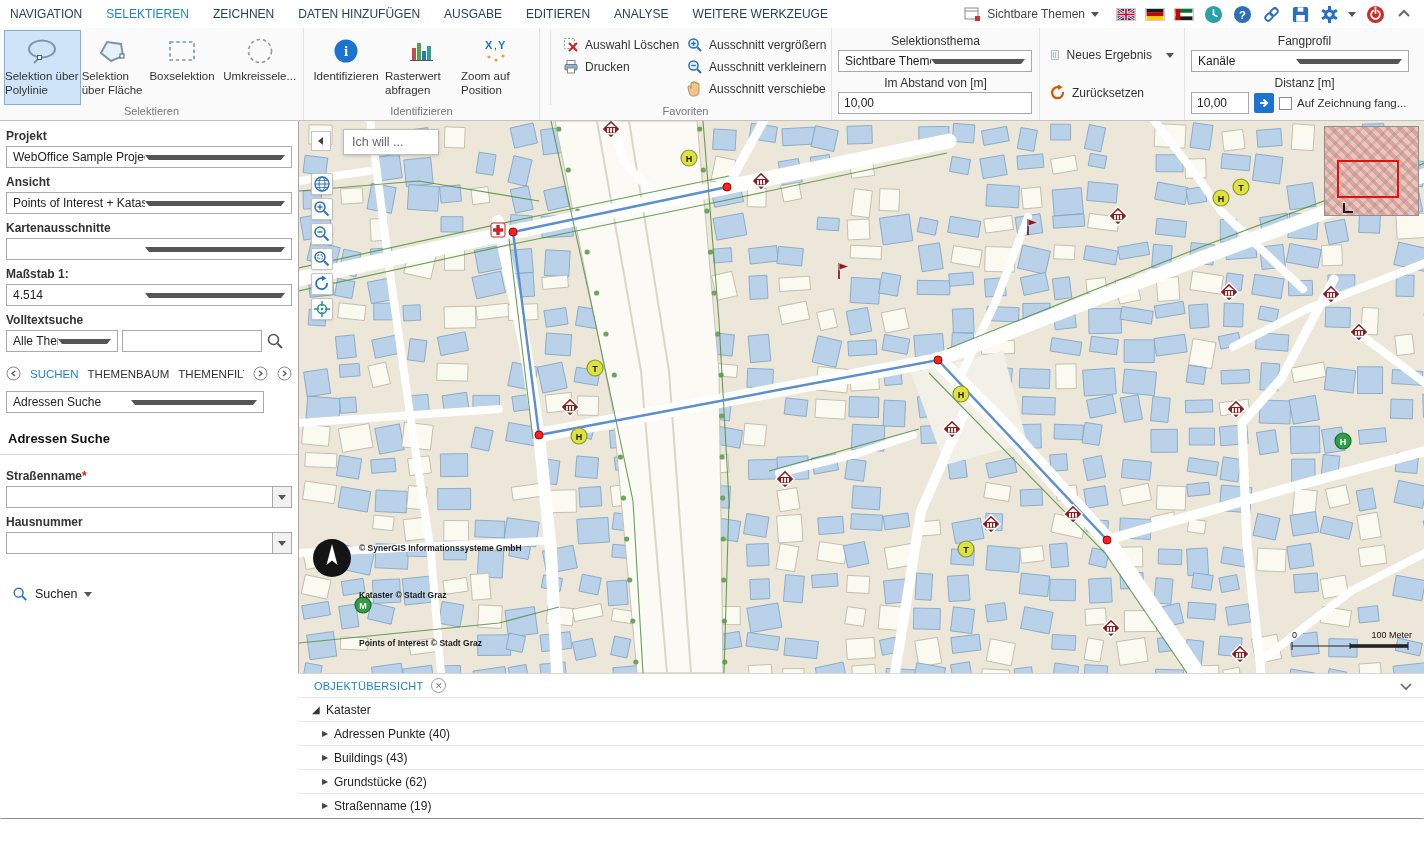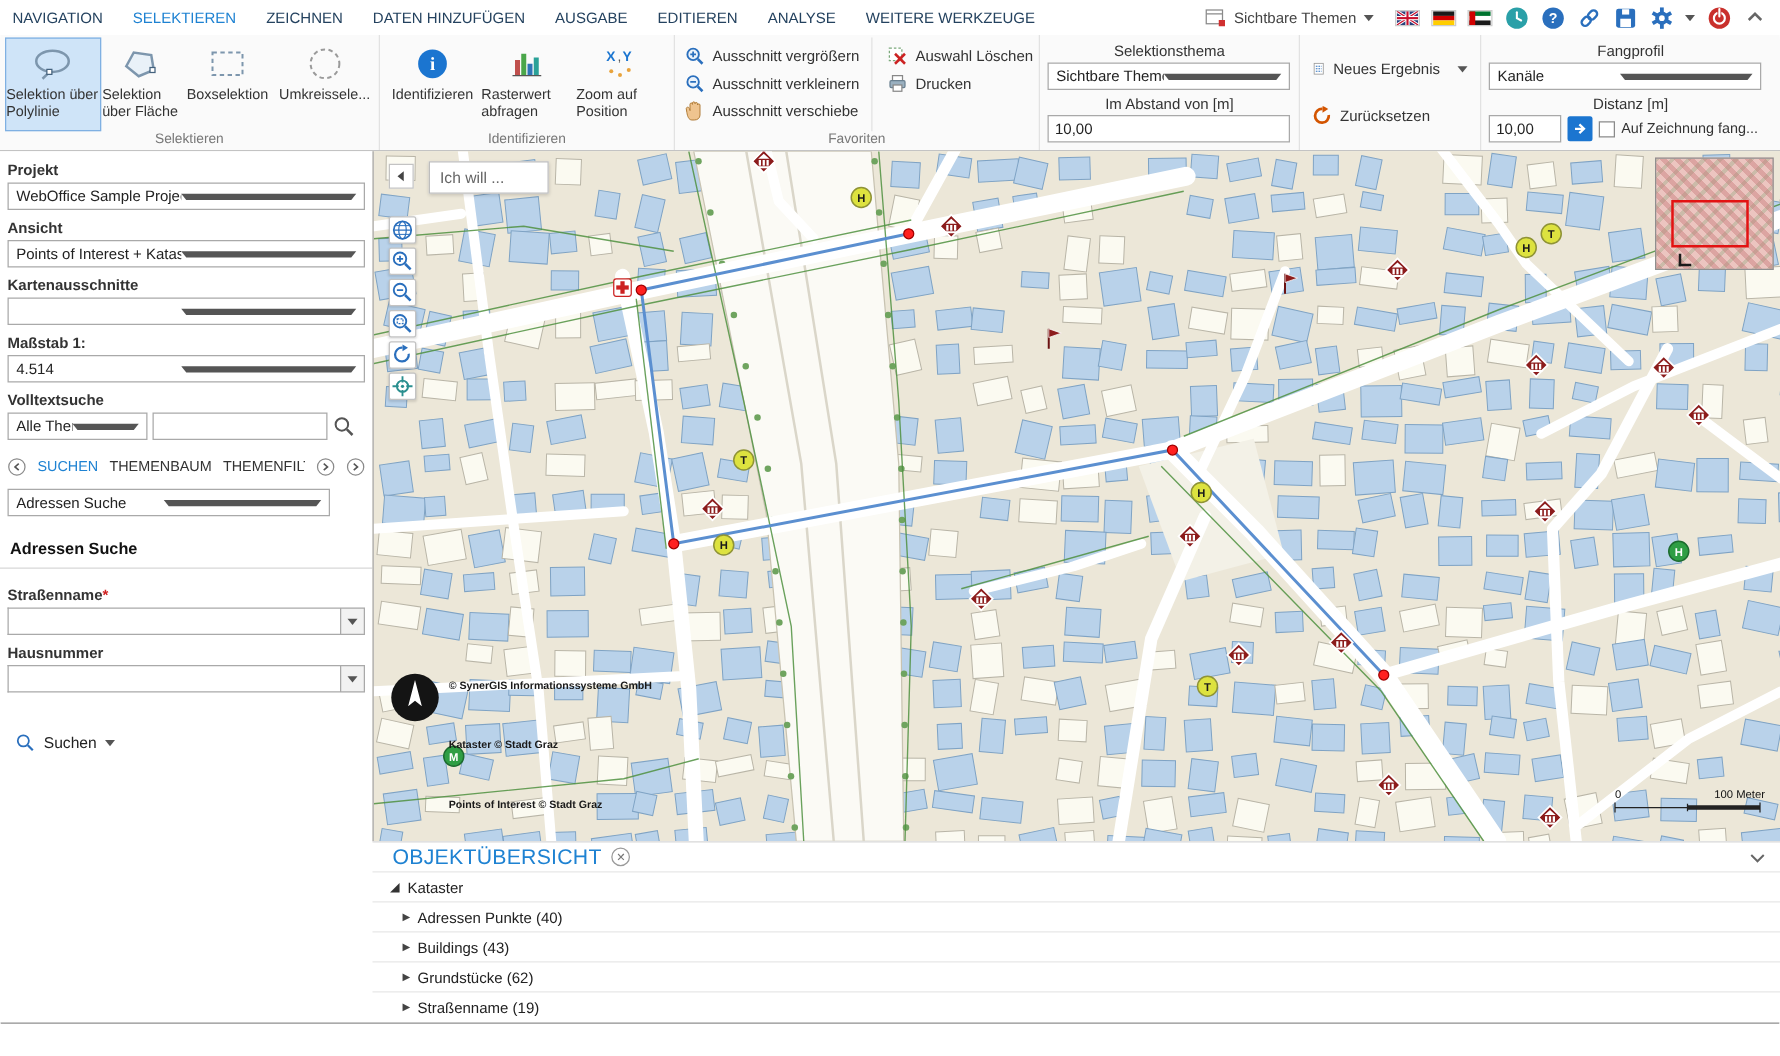--- a/index.html
+++ b/index.html
@@ -64,21 +64,21 @@
 #overview-rect{position:absolute;left:12px;top:33px;width:62px;height:38px;border:2px solid #e31212;}
 #overview-handle{position:absolute;left:18px;bottom:2px;width:10px;height:10px;border-left:2px solid #1a1a1a;border-bottom:2px solid #1a1a1a;}
 #attribution{left:12px;bottom:24px;display:flex;align-items:flex-start;gap:6px;}
 #copyright{display:flex;flex-direction:column;font-size:8.5px;font-weight:bold;color:#1a1a1a;line-height:1.35;padding-top:6px;gap:36px;}
 #scalebar{right:12px;bottom:22px;width:130px;display:flex;flex-direction:column;font-size:9px;color:#111;}
 #scalebar .labels{display:flex;justify-content:space-between;padding:0 0 1px 10px;}
 
 
 #bottom{position:absolute;top:673px;left:298px;right:0;height:145px;background:#fff;border-top:1px solid #d8d8d8;}
 #bottom-header{height:23px;display:flex;align-items:center;gap:8px;padding:0 10px 0 16px;}
-#bottom-title{color:#1e82d2;font-size:17px;letter-spacing:.2px;cursor:pointer;}
+#bottom-title{color:#1e82d2;font-size:11px;letter-spacing:.2px;cursor:pointer;}
 .circle-x{width:15px;height:15px;border-radius:50%;border:1px solid #9a9a9a;color:#777;font-size:9px;display:flex;align-items:center;justify-content:center;cursor:pointer;}
 #bottom-header .spacer{flex:1;}
 .tree-row{height:24px;display:flex;align-items:center;border-top:1px solid #e7e7e7;font-size:12px;color:#222;cursor:pointer;}
 .tree-row .tri0{width:14px;margin-left:14px;font-size:10px;color:#333;}
 .tree-row .tri1{width:12px;margin-left:24px;font-size:8px;color:#444;}
 #full-bottom-line{position:absolute;top:818px;left:0;width:1424px;border-top:1px solid #8f8f8f;}
 svg{display:block;}
 </style>
 </head>
 <body>
@@ -245,20 +245,38 @@
               <circle cx="22" cy="20" r="1.6" fill="#e8a33d"></circle>
             </svg>
           <span class="blabel">Zoom auf Position</span>
         </div>
       </div>
       <div class="rlabel">Identifizieren</div>
     </div>
 
     <div class="rgroup" style="width:292px">
       <div class="rbody">
+        <div class="fcol fcol2">
+          <div class="smallbtn">
+            <svg width="16" height="16" viewBox="0 0 16 16">
+                <rect x="1.5" y="1.5" width="10" height="10" fill="#fff" stroke="#7aa87a" stroke-dasharray="2,1.6"></rect>
+                <line x1="6" y1="6" x2="14" y2="14" stroke="#cc2222" stroke-width="2"></line>
+                <line x1="14" y1="6" x2="6" y2="14" stroke="#cc2222" stroke-width="2"></line>
+              </svg>
+            <span>Auswahl Löschen</span>
+          </div>
+          <div class="smallbtn">
+            <svg width="16" height="16" viewBox="0 0 16 16">
+                <rect x="4" y="1.5" width="8" height="4" fill="#fff" stroke="#888"></rect>
+                <rect x="2" y="5.5" width="12" height="5.5" rx="1" fill="#9ab0c0" stroke="#6a8090"></rect>
+                <rect x="4.5" y="9" width="7" height="5" fill="#fff" stroke="#888"></rect>
+              </svg>
+            <span>Drucken</span>
+          </div>
+        </div>
         <div class="fcol">
           <div class="smallbtn">
             <svg width="16" height="16" viewBox="0 0 16 16">
                 <circle cx="6.5" cy="6.5" r="4.6" fill="#eaf2fb" stroke="#2a6fbd" stroke-width="1.5"></circle>
                 <line x1="10.2" y1="10.2" x2="14" y2="14" stroke="#2a6fbd" stroke-width="2"></line>
                 <line x1="4.2" y1="6.5" x2="8.8" y2="6.5" stroke="#2a6fbd" stroke-width="1.4"></line>
                 <line x1="6.5" y1="4.2" x2="6.5" y2="8.8" stroke="#2a6fbd" stroke-width="1.4"></line>
               </svg>
             <span>Ausschnitt vergrößern</span>
           </div>
@@ -268,38 +286,20 @@
                 <line x1="10.2" y1="10.2" x2="14" y2="14" stroke="#2a6fbd" stroke-width="2"></line>
                 <line x1="4.2" y1="6.5" x2="8.8" y2="6.5" stroke="#2a6fbd" stroke-width="1.4"></line>
               </svg>
             <span>Ausschnitt verkleinern</span>
           </div>
           <div class="smallbtn">
             <svg width="16" height="16" viewBox="-8 -8 16 16">
                 <path d="M-2.5,7 C-5,7 -6,4 -6.5,1 L-7,-2 C-7,-3.5 -5,-3.8 -4.5,-2.2 L-4,-0.5 L-4,-5.5 C-4,-7 -2,-7 -2,-5.5 L-2,-6.5 C-2,-8 0,-8 0,-6.5 L0,-6 C0,-7.4 2,-7.4 2,-6 L2,-5 C2,-6.2 4,-6.2 4,-5 L4,3 C4,5.5 2,7 -0.5,7 Z" fill="#efc48f" stroke="#b07d3a" stroke-width="0.8"></path>
               </svg>
             <span>Ausschnitt verschiebe</span>
-          </div>
-        </div>
-        <div class="fcol fcol2">
-          <div class="smallbtn">
-            <svg width="16" height="16" viewBox="0 0 16 16">
-                <rect x="1.5" y="1.5" width="10" height="10" fill="#fff" stroke="#7aa87a" stroke-dasharray="2,1.6"></rect>
-                <line x1="6" y1="6" x2="14" y2="14" stroke="#cc2222" stroke-width="2"></line>
-                <line x1="14" y1="6" x2="6" y2="14" stroke="#cc2222" stroke-width="2"></line>
-              </svg>
-            <span>Auswahl Löschen</span>
-          </div>
-          <div class="smallbtn">
-            <svg width="16" height="16" viewBox="0 0 16 16">
-                <rect x="4" y="1.5" width="8" height="4" fill="#fff" stroke="#888"></rect>
-                <rect x="2" y="5.5" width="12" height="5.5" rx="1" fill="#9ab0c0" stroke="#6a8090"></rect>
-                <rect x="4.5" y="9" width="7" height="5" fill="#fff" stroke="#888"></rect>
-              </svg>
-            <span>Drucken</span>
           </div>
         </div>
       </div>
       <div class="rlabel">Favoriten</div>
     </div>
 
     <div class="rgroup" style="width:208px;padding:0 6px">
       <div class="field-label" style="margin-top:6px">Selektionsthema</div>
       <div class="dd" style="width:194px">
         <span>Sichtbare Themen</span>

